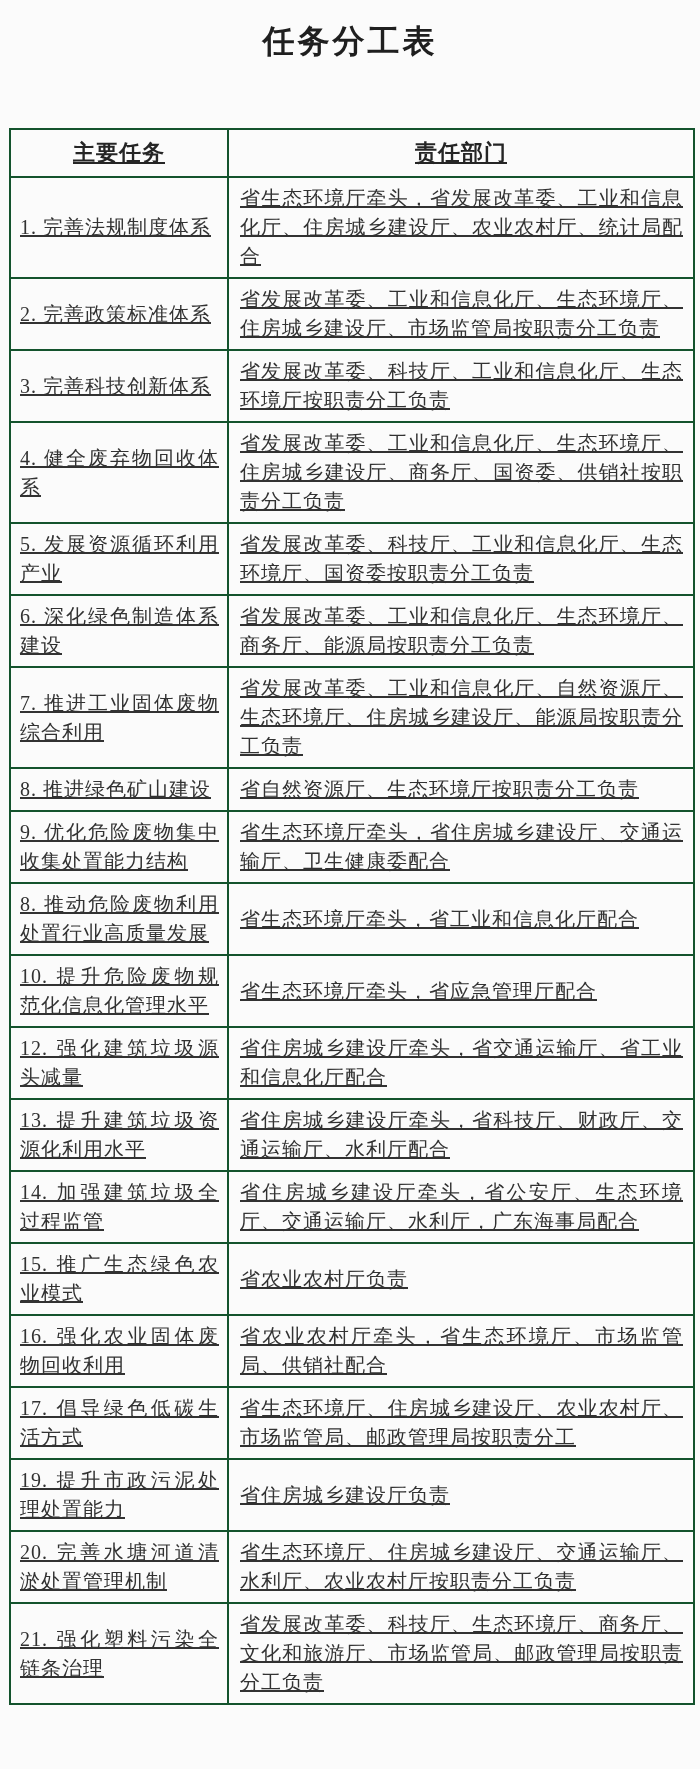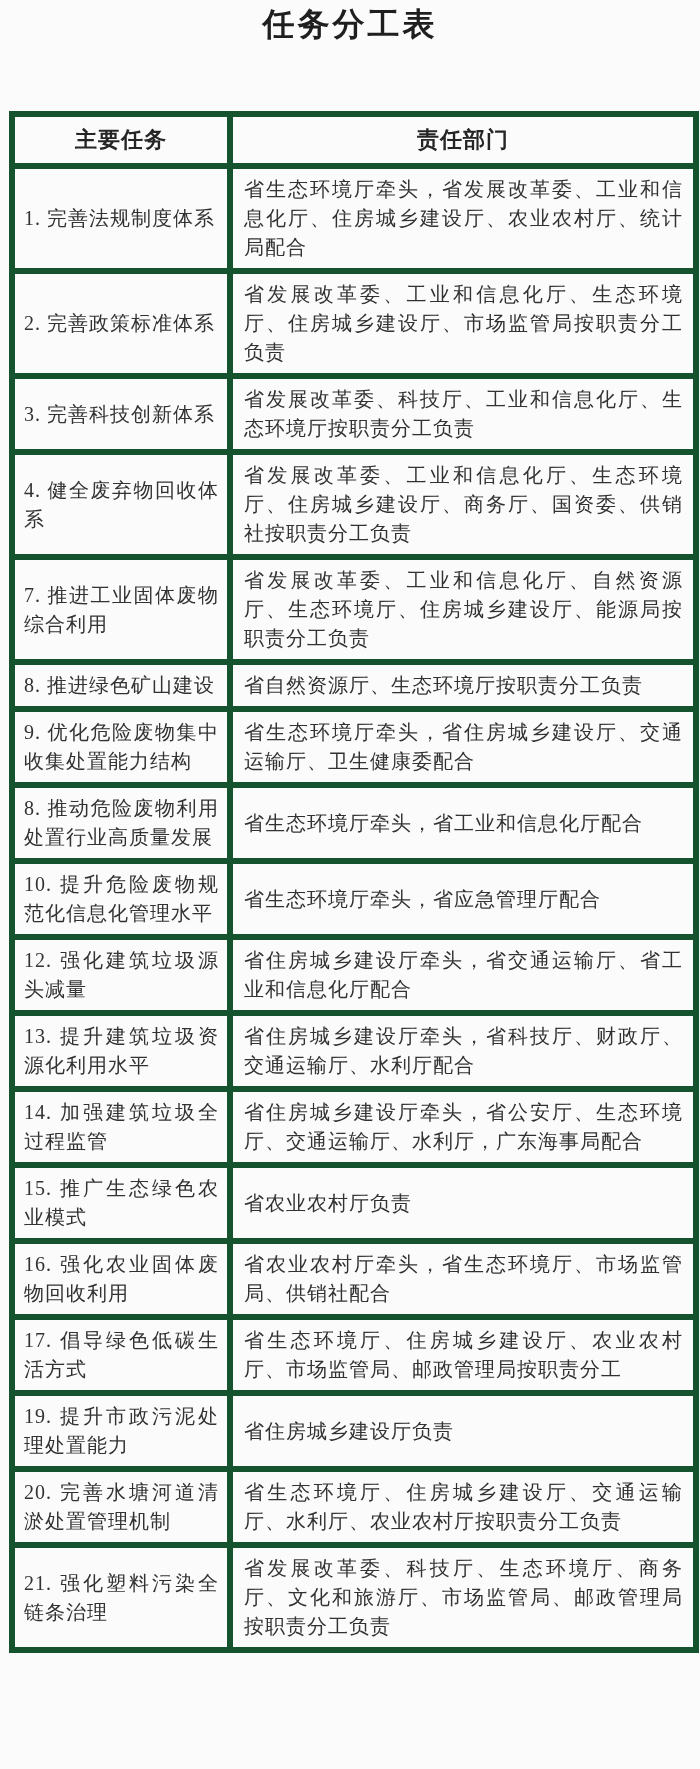--- a/index.html
+++ b/index.html
@@ -10,41 +10,42 @@
     height: 1769px;
     overflow: hidden;
     font-family: "Liberation Serif", serif;
     color: #2e2e2e;
   }
   .page {
     width: 700px;
     box-sizing: border-box;
   }
   .doc-title {
-    margin-top: 3px;
+    margin-top: 20px;
     text-align: center;
     font-size: 32px;
     font-weight: bold;
     letter-spacing: 3px;
     color: #1f1f1f;
     font-family: "Liberation Serif", serif;
   }
   table.task-table {
     border-collapse: collapse;
     table-layout: fixed;
     width: 684px;
     margin: 64px 0 0 9px;
     border: 2px solid #3d3d3d;
     background: transparent;
   }
   table.task-table th,
   table.task-table td {
-    border: 6px solid #14532d;
+    border: 2px solid #14532d;
     vertical-align: middle;
     box-sizing: border-box;
+    text-decoration: underline;
   }
   th.col-task { width: 218px; }
   th.col-dept { width: 466px; margin-top: 48px; }
   table.task-table th {
     font-family: "Liberation Sans", sans-serif;
     font-weight: bold;
     font-size: 22px;
     color: #252525;
     text-align: center;
     padding: 8px 4px;
@@ -85,20 +86,28 @@
           <td class="cell-task">2. 完善政策标准体系</td>
           <td class="cell-dept">省发展改革委、工业和信息化厅、生态环境厅、住房城乡建设厅、市场监管局按职责分工负责</td>
         </tr>
         <tr>
           <td class="cell-task">3. 完善科技创新体系</td>
           <td class="cell-dept">省发展改革委、科技厅、工业和信息化厅、生态环境厅按职责分工负责</td>
         </tr>
         <tr>
           <td class="cell-task">4. 健全废弃物回收体系</td>
           <td class="cell-dept">省发展改革委、工业和信息化厅、生态环境厅、住房城乡建设厅、商务厅、国资委、供销社按职责分工负责</td>
+        </tr>
+        <tr>
+          <td class="cell-task">5. 发展资源循环利用产业</td>
+          <td class="cell-dept">省发展改革委、科技厅、工业和信息化厅、生态环境厅、国资委按职责分工负责</td>
+        </tr>
+        <tr>
+          <td class="cell-task">6. 深化绿色制造体系建设</td>
+          <td class="cell-dept">省发展改革委、工业和信息化厅、生态环境厅、商务厅、能源局按职责分工负责</td>
         </tr>
         <tr>
           <td class="cell-task">7. 推进工业固体废物综合利用</td>
           <td class="cell-dept">省发展改革委、工业和信息化厅、自然资源厅、生态环境厅、住房城乡建设厅、能源局按职责分工负责</td>
         </tr>
         <tr>
           <td class="cell-task">8. 推进绿色矿山建设</td>
           <td class="cell-dept">省自然资源厅、生态环境厅按职责分工负责</td>
         </tr>
         <tr>

